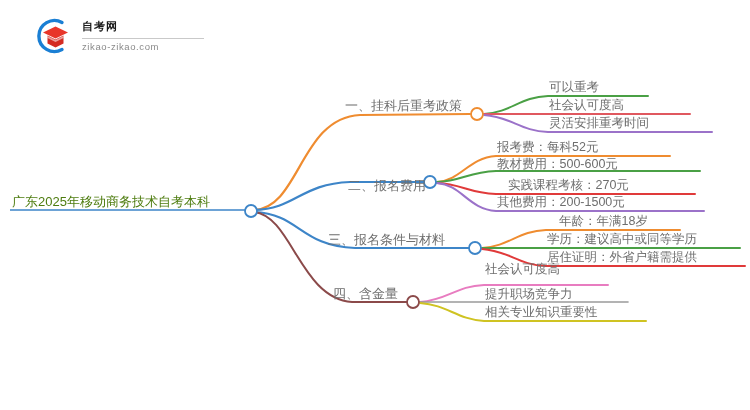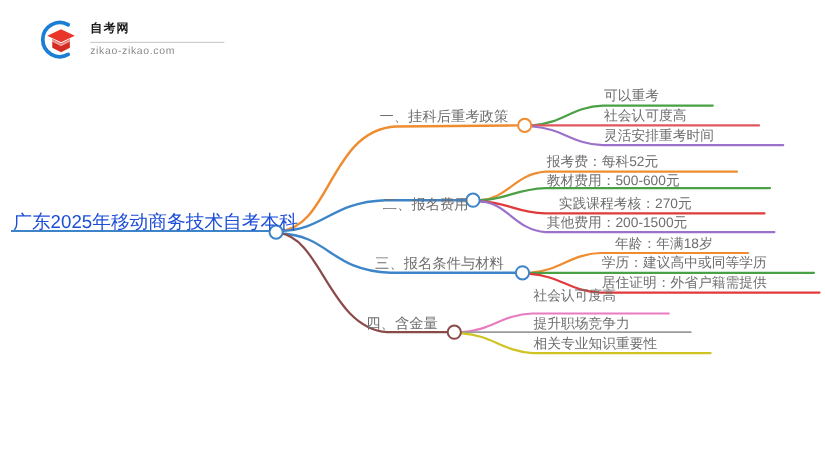--- a/index.html
+++ b/index.html
@@ -68,22 +68,22 @@
     height: 410px;
   }
   .mm-label {
     position: absolute;
     font-size: 12.5px;
     color: #6e6e6e;
     white-space: nowrap;
     line-height: 15px;
   }
   .mm-label.root {
-    font-size: 17px;
-    color: #1d4ed8;
+    font-size: 13px;
+    color: #4d7c0f;
   }
   .mm-label.branch {
     font-size: 13px;
     color: #6e6e6e;
   }
 </style>
 </head>
 <body>
 
 <div id="logo-area">
@@ -139,21 +139,21 @@
     <circle cx="475" cy="248" r="6" fill="#ffffff" stroke="#3d85c8" stroke-width="1.8"></circle>
     <circle cx="413" cy="302" r="6" fill="#ffffff" stroke="#8b4a4a" stroke-width="1.8"></circle>
   </svg>
 
   
   <div class="mm-label root" style="left:12px; top:194px;">广东2025年移动商务技术自考本科</div>
 
   
   <div class="mm-label branch" style="left:345px; top:98px;">一、挂科后重考政策</div>
   <div class="mm-label branch" style="left:348px; top:178px;">二、报名费用</div>
-  <div class="mm-label branch" style="left:341px; top:232px;">三、报名条件与材料</div>
+  <div class="mm-label branch" style="left:328px; top:232px;">三、报名条件与材料</div>
   <div class="mm-label branch" style="left:333px; top:286px;">四、含金量</div>
 
   
   <div class="mm-label" style="left:549px; top:80px;">可以重考</div>
   <div class="mm-label" style="left:549px; top:98px;">社会认可度高</div>
   <div class="mm-label" style="left:549px; top:116px;">灵活安排重考时间</div>
 
   
   <div class="mm-label" style="left:497px; top:140px;">报考费：每科52元</div>
   <div class="mm-label" style="left:497px; top:157px;">教材费用：500-600元</div>

